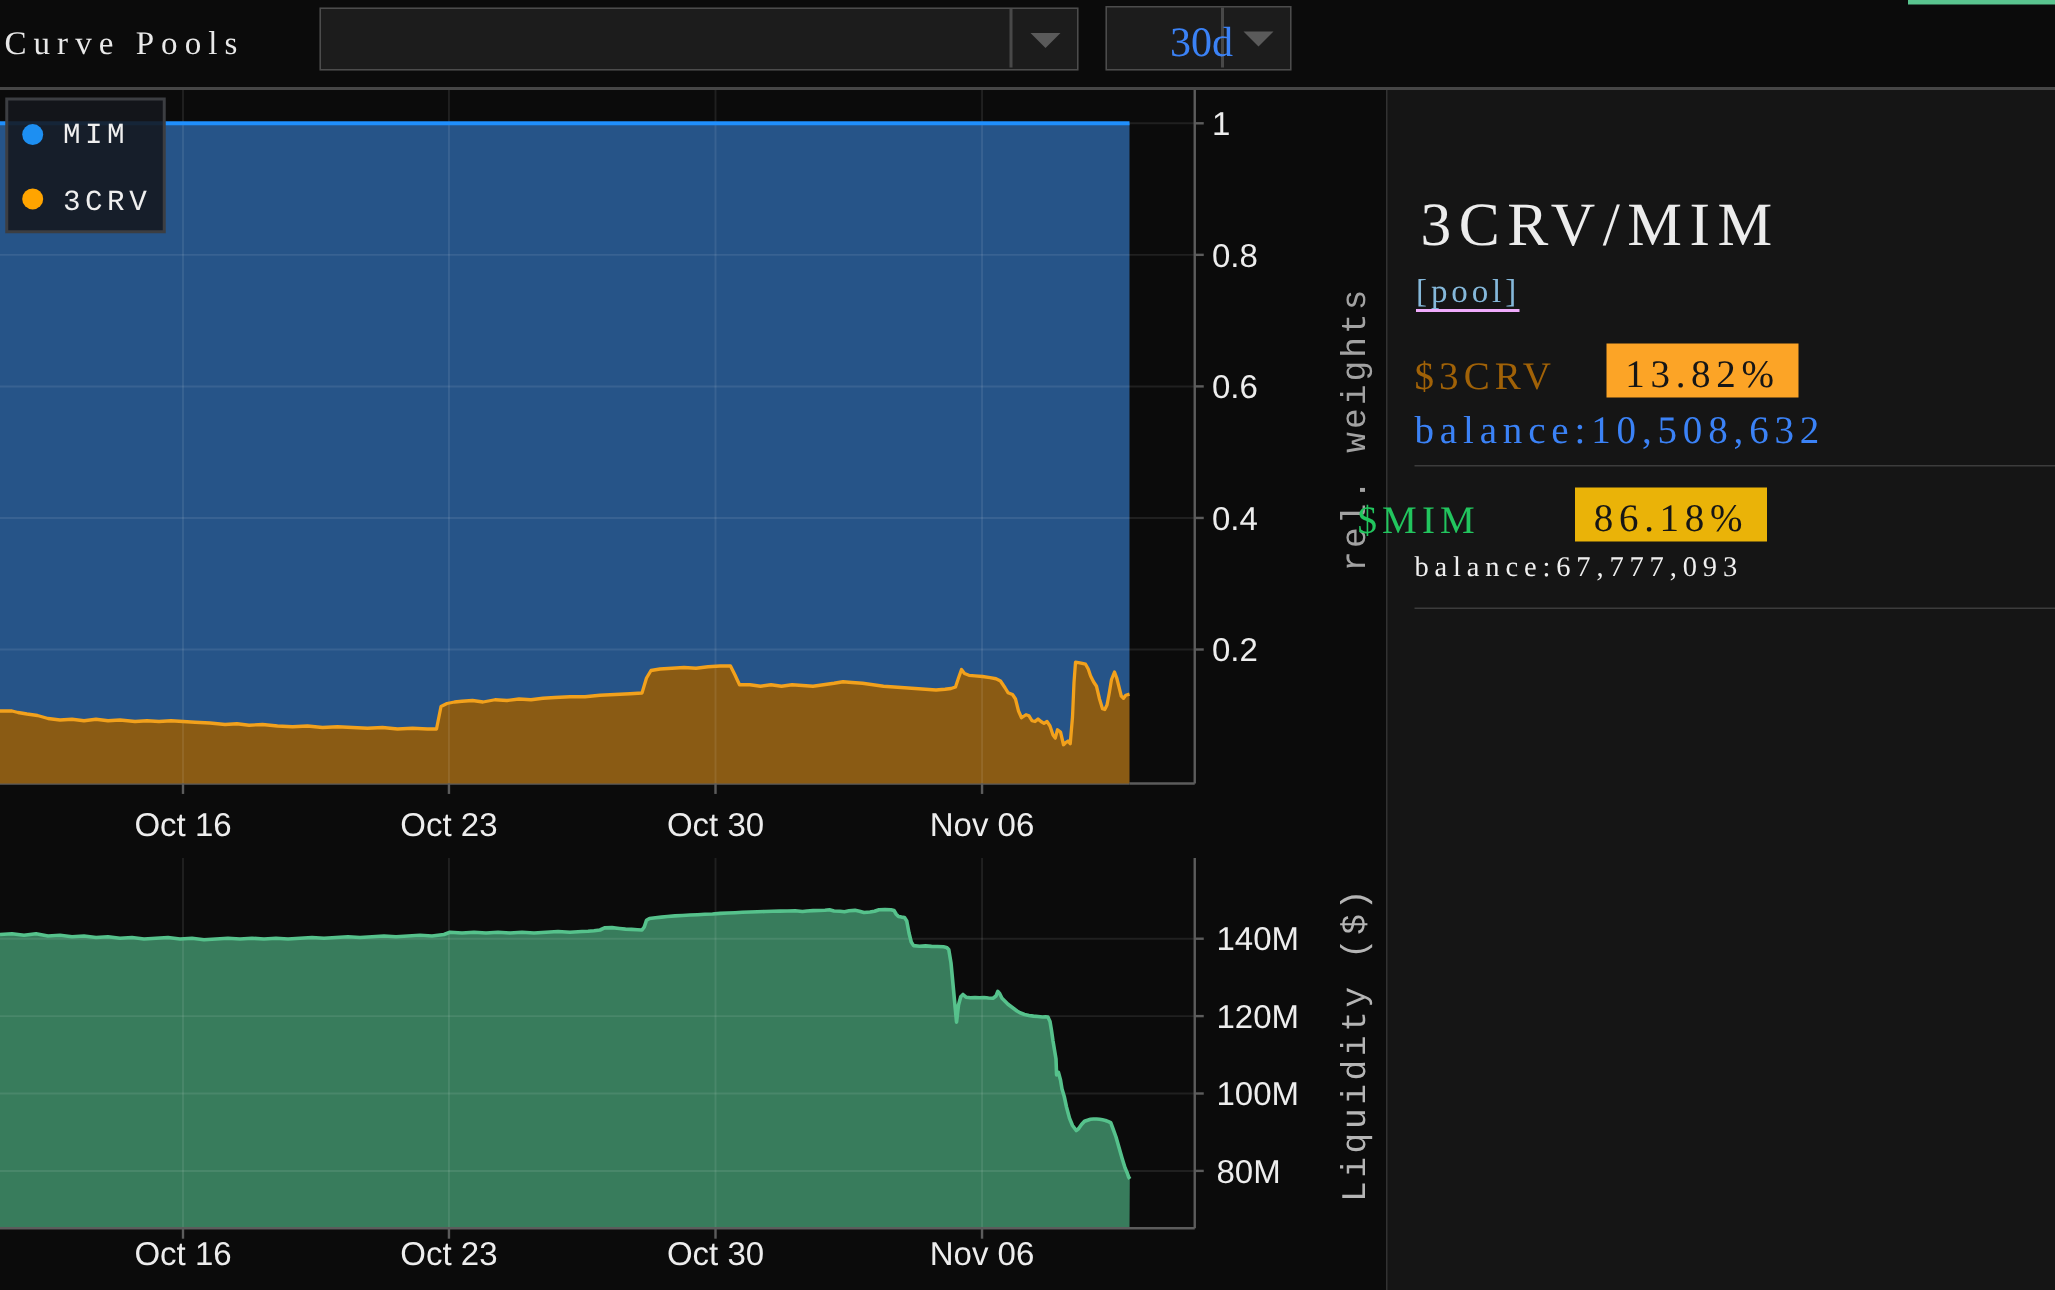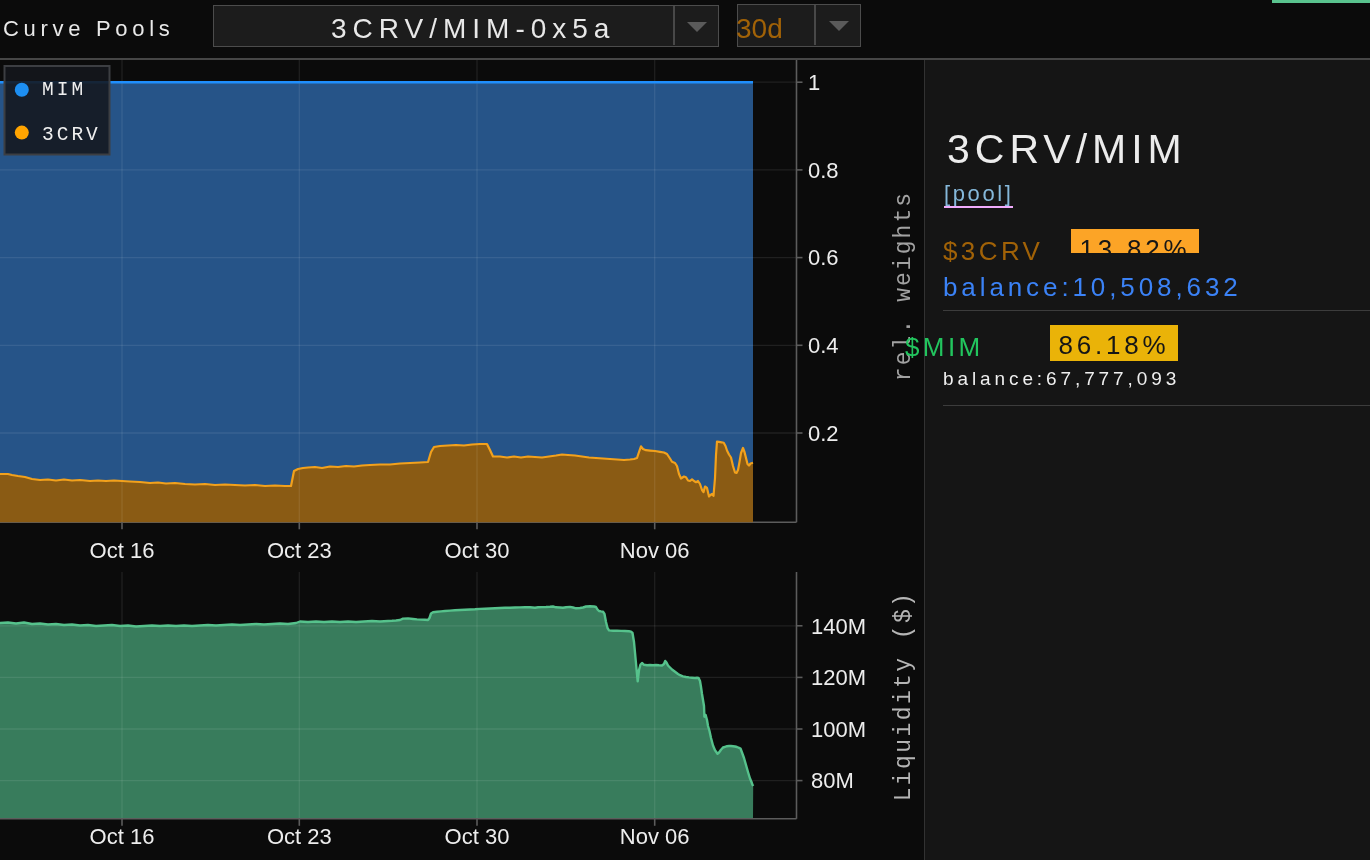--- a/index.html
+++ b/index.html
@@ -1,15 +1,15 @@
 <!DOCTYPE html>
 <html><head><meta charset="utf-8"><title>Curve Pools</title>
 <style>
   html,body{margin:0;padding:0;background:#0b0b0b;width:1370px;height:860px;overflow:hidden;position:relative}
-  .mono{font-family:Liberation Sans, sans-serif}
+  .mono{font-family:Liberation Serif, serif}
   .abs{position:absolute}
 </style></head>
 <body>
 
 <div class="abs" style="left:924px;top:59px;width:446px;height:801px;background:#151515;border-left:1px solid #323232"></div>
 
 <svg width="924" height="860" viewBox="0 0 924 860" style="position:absolute;left:0;top:0">
 <line x1="0" y1="522.3" x2="753" y2="522.3" stroke="#5c5c5c" stroke-width="1.6"></line>
 <polygon points="0,82.2 753,82.2 753,462.8 750.5,463.5 749,465.5 747.5,464 746,458 744.5,452 743,448 741,453 739.5,462 738,470 736.5,473 735,472.5 733,466 731,457.5 729,454.5 727,450.5 725.5,446 723.7,442.8 721.5,442.3 719,441.8 717,441.5 716,455 715,478 713.5,495.8 712,494 710.5,495 709,496.5 707,488 705,486.5 703.5,492.1 702,490 700,484 698,481 696,482.2 694,481 692,479.3 690,481 688,480.5 686,477.2 684,476.5 681,478.5 679,474 677,466 675,463 672,461.8 670,458.5 667,454 664,452.5 660,451.8 655,451 650,450.6 646,450.2 643,449 641,446.3 639,452 637,458 634,459 630,459.5 624,460 617,459.5 610,459 603,458.5 596,458 589,457.5 582,456.5 575,455.5 568,455 562,454.5 556,455.5 549,456.5 542,457.5 535,457 528,456.5 521,457.5 514,456.5 507,457.5 500,456.5 493,456.5 490,450 487,444 480,444 472,444.5 464,445.5 456,445 448,445.5 440,446 434,447 431,452 428,462 420,462.5 410,463 400,463.5 390,464.5 380,464.5 370,465 362,465.5 354,466.5 346,466 338,467 330,466.5 322,468 315,467 308,467.5 303,468 298,469 294,471 291,486 285,486 275,485.5 265,486 255,485 245,485.5 235,485 225,484.5 215,485 205,484 195,484.5 185,484 175,483 166,483.5 158,482.5 150,483 140,482 130,481.5 122,481 114,480.5 106,481 98,480.5 90,481 80,480 72,480.5 64,479.5 56,480.5 48,479.5 40,480 32,479 25,477 18,476 12,475 8,474 0,474" fill="#265488"></polygon>
 <polygon points="0,474 8,474 12,475 18,476 25,477 32,479 40,480 48,479.5 56,480.5 64,479.5 72,480.5 80,480 90,481 98,480.5 106,481 114,480.5 122,481 130,481.5 140,482 150,483 158,482.5 166,483.5 175,483 185,484 195,484.5 205,484 215,485 225,484.5 235,485 245,485.5 255,485 265,486 275,485.5 285,486 291,486 294,471 298,469 303,468 308,467.5 315,467 322,468 330,466.5 338,467 346,466 354,466.5 362,465.5 370,465 380,464.5 390,464.5 400,463.5 410,463 420,462.5 428,462 431,452 434,447 440,446 448,445.5 456,445 464,445.5 472,444.5 480,444 487,444 490,450 493,456.5 500,456.5 507,457.5 514,456.5 521,457.5 528,456.5 535,457 542,457.5 549,456.5 556,455.5 562,454.5 568,455 575,455.5 582,456.5 589,457.5 596,458 603,458.5 610,459 617,459.5 624,460 630,459.5 634,459 637,458 639,452 641,446.3 643,449 646,450.2 650,450.6 655,451 660,451.8 664,452.5 667,454 670,458.5 672,461.8 675,463 677,466 679,474 681,478.5 684,476.5 686,477.2 688,480.5 690,481 692,479.3 694,481 696,482.2 698,481 700,484 702,490 703.5,492.1 705,486.5 707,488 709,496.5 710.5,495 712,494 713.5,495.8 715,478 716,455 717,441.5 719,441.8 721.5,442.3 723.7,442.8 725.5,446 727,450.5 729,454.5 731,457.5 733,466 735,472.5 736.5,473 738,470 739.5,462 741,453 743,448 744.5,452 746,458 747.5,464 749,465.5 750.5,463.5 753,462.8 753,522.3 0,522.3" fill="#8a5b14"></polygon>
@@ -84,34 +84,33 @@
 <text x="42" y="95.4" style="font-family:&quot;Liberation Mono&quot;,monospace;font-size:19.5px;letter-spacing:3px" fill="#efefef">MIM</text>
 <text x="42" y="140" style="font-family:&quot;Liberation Mono&quot;,monospace;font-size:19.5px;letter-spacing:3px" fill="#efefef">3CRV</text>
 </svg>
 
 <div class="abs" style="left:0;top:0;width:1370px;height:58px;background:#0b0b0b;border-bottom:2px solid #464646">
   <div class="abs mono" style="left:3px;top:17.5px;font-size:22px;line-height:1;letter-spacing:4.7px;color:#e9e9e9">Curve Pools</div>
   <div class="abs" style="box-sizing:border-box;left:213px;top:5px;width:506px;height:42px;background:#1c1c1c;border:1.5px solid #4c4c4c">
     <div class="abs" style="right:43.5px;top:0;width:1.5px;height:39px;background:#484848"></div>
     <div class="abs" style="right:11px;top:15.5px;width:0;height:0;border-left:10px solid transparent;border-right:10px solid transparent;border-top:10px solid #5a5a5a"></div>
   </div>
-  <div class="abs mono" style="left:331px;top:14.6px;font-size:28px;line-height:1;letter-spacing:6px;color:#e8e8e8">3CRV/MIM-0x5a</div>
   <div class="abs" style="box-sizing:border-box;left:737px;top:3.5px;width:124px;height:43.5px;background:#1c1c1c;border:1.5px solid #4c4c4c">
     <div class="abs" style="right:44.5px;top:0;width:1.5px;height:40.5px;background:#484848"></div>
     <div class="abs" style="right:11.5px;top:16.5px;width:0;height:0;border-left:10px solid transparent;border-right:10px solid transparent;border-top:10px solid #5a5a5a"></div>
   </div>
-  <div class="abs mono" style="left:736px;top:15px;font-size:28px;line-height:1;color:#a16207">30d</div>
+  <div class="abs mono" style="left:780px;top:15px;font-size:28px;line-height:1;color:#3b82f6">30d</div>
 </div>
 
 <div class="abs" style="left:1272px;top:0;width:98px;height:2.5px;background:#5ac48f"></div>
 
 <div class="abs mono" style="left:947px;top:129.3px;font-size:41px;line-height:1;letter-spacing:5px;color:#ececec">3CRV/MIM</div>
 <div class="abs mono" style="left:944px;top:181px;font-size:22px;line-height:1.14;letter-spacing:2.6px;color:#85b8da;border-bottom:2px solid #f0abfc;padding-bottom:0px;display:inline-block">[pool]</div>
 
 <div class="abs mono" style="left:943px;top:236px;font-size:26px;letter-spacing:3.4px;color:#a16207">$3CRV</div>
-<div class="abs mono" style="left:1071px;top:229px;width:128px;height:24px;background:#fca426;color:#161616;font-size:26px;letter-spacing:3.8px;text-align:center;line-height:41px">13.82%</div>
+<div class="abs mono" style="left:1071px;top:229px;width:128px;height:36px;background:#fca426;color:#161616;font-size:26px;letter-spacing:3.8px;text-align:center;line-height:41px">13.82%</div>
 <div class="abs mono" style="left:943px;top:272px;font-size:26px;letter-spacing:3.9px;color:#3b82f6">balance:10,508,632</div>
 <div class="abs" style="left:943px;top:310px;width:427px;height:1px;background:#3c3c3c"></div>
 
 <div class="abs mono" style="left:905px;top:332px;font-size:26px;letter-spacing:3.4px;color:#22c55e">$MIM</div>
 <div class="abs mono" style="left:1050px;top:325px;width:128px;height:36px;background:#eab308;color:#161616;font-size:26px;letter-spacing:3.8px;text-align:center;line-height:41px">86.18%</div>
 <div class="abs mono" style="left:943px;top:368px;font-size:19px;letter-spacing:3.9px;color:#efefef">balance:67,777,093</div>
 <div class="abs" style="left:943px;top:405px;width:427px;height:1px;background:#3c3c3c"></div>
 
 </body></html>

